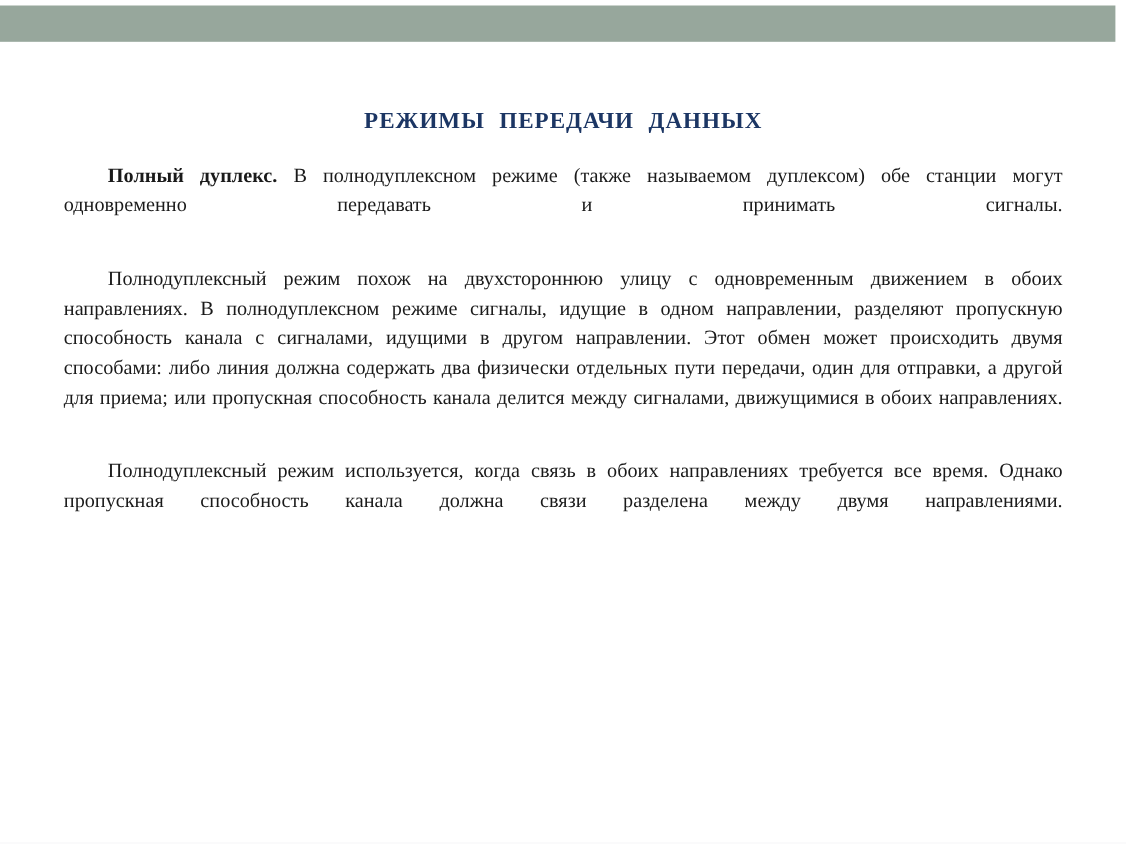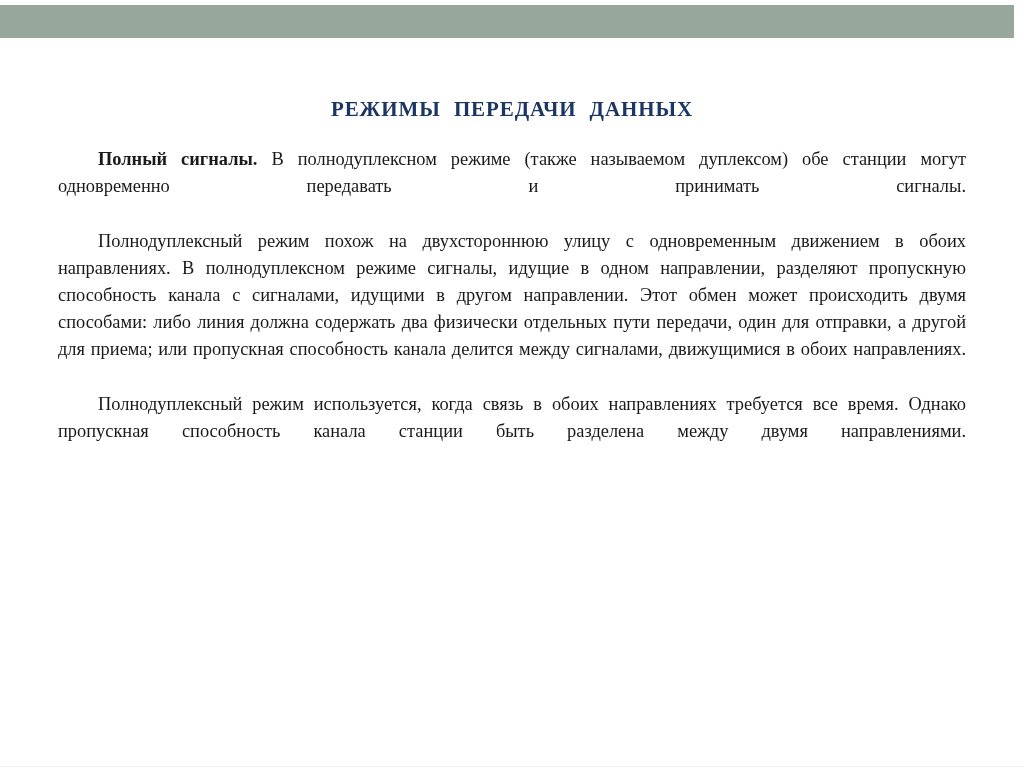--- a/index.html
+++ b/index.html
@@ -63,21 +63,21 @@
     text-align: justify;
     text-justify: inter-word;
     text-indent: 40px;
     font-family: "Liberation Serif", "DejaVu Serif", serif;
     font-size: 18.4px;
     line-height: 27.2px;
     color: #1a1a1a;
     hyphens: none;
   }
   .para + .para {
-    margin-top: 0;
+    margin-top: 12px;
   }
   .lead {
     font-weight: bold;
   }
   
   .para::after {
     content: "";
     display: inline-block;
     width: 100%;
   }
@@ -86,24 +86,24 @@
 <body>
 
 <div class="slide">
 
   <div class="top-band"></div>
 
   <h1 class="slide-title">РЕЖИМЫ ПЕРЕДАЧИ ДАННЫХ</h1>
 
   <div class="body-block">
 
-    <p class="para"><span class="lead">Полный сигналы.</span><span> В полнодуплексном режиме (также называемом дуплексом) обе станции могут одновременно передавать и принимать сигналы.</span></p>
+    <p class="para"><span class="lead">Полный дуплекс.</span><span> В полнодуплексном режиме (также называемом дуплексом) обе станции могут одновременно передавать и принимать сигналы.</span></p>
 
     <p class="para">Полнодуплексный режим похож на двухстороннюю улицу с одновременным движением в обоих направлениях. В полнодуплексном режиме сигналы, идущие в одном направлении, разделяют пропускную способность канала с сигналами, идущими в другом направлении. Этот обмен может происходить двумя способами: либо линия должна содержать два физически отдельных пути передачи, один для отправки, а другой для приема; или пропускная способность канала делится между сигналами, движущимися в обоих направлениях.</p>
 
 
-    <p class="para">Полнодуплексный режим используется, когда связь в обоих направлениях требуется все время. Однако пропускная способность канала станции быть разделена между двумя направлениями.</p>
+    <p class="para">Полнодуплексный режим используется, когда связь в обоих направлениях требуется все время. Однако пропускная способность канала должна связи разделена между двумя направлениями.</p>
 
   </div>
 
   <div class="bottom-hairline"></div>
 
 </div>
 
 </body></html>

